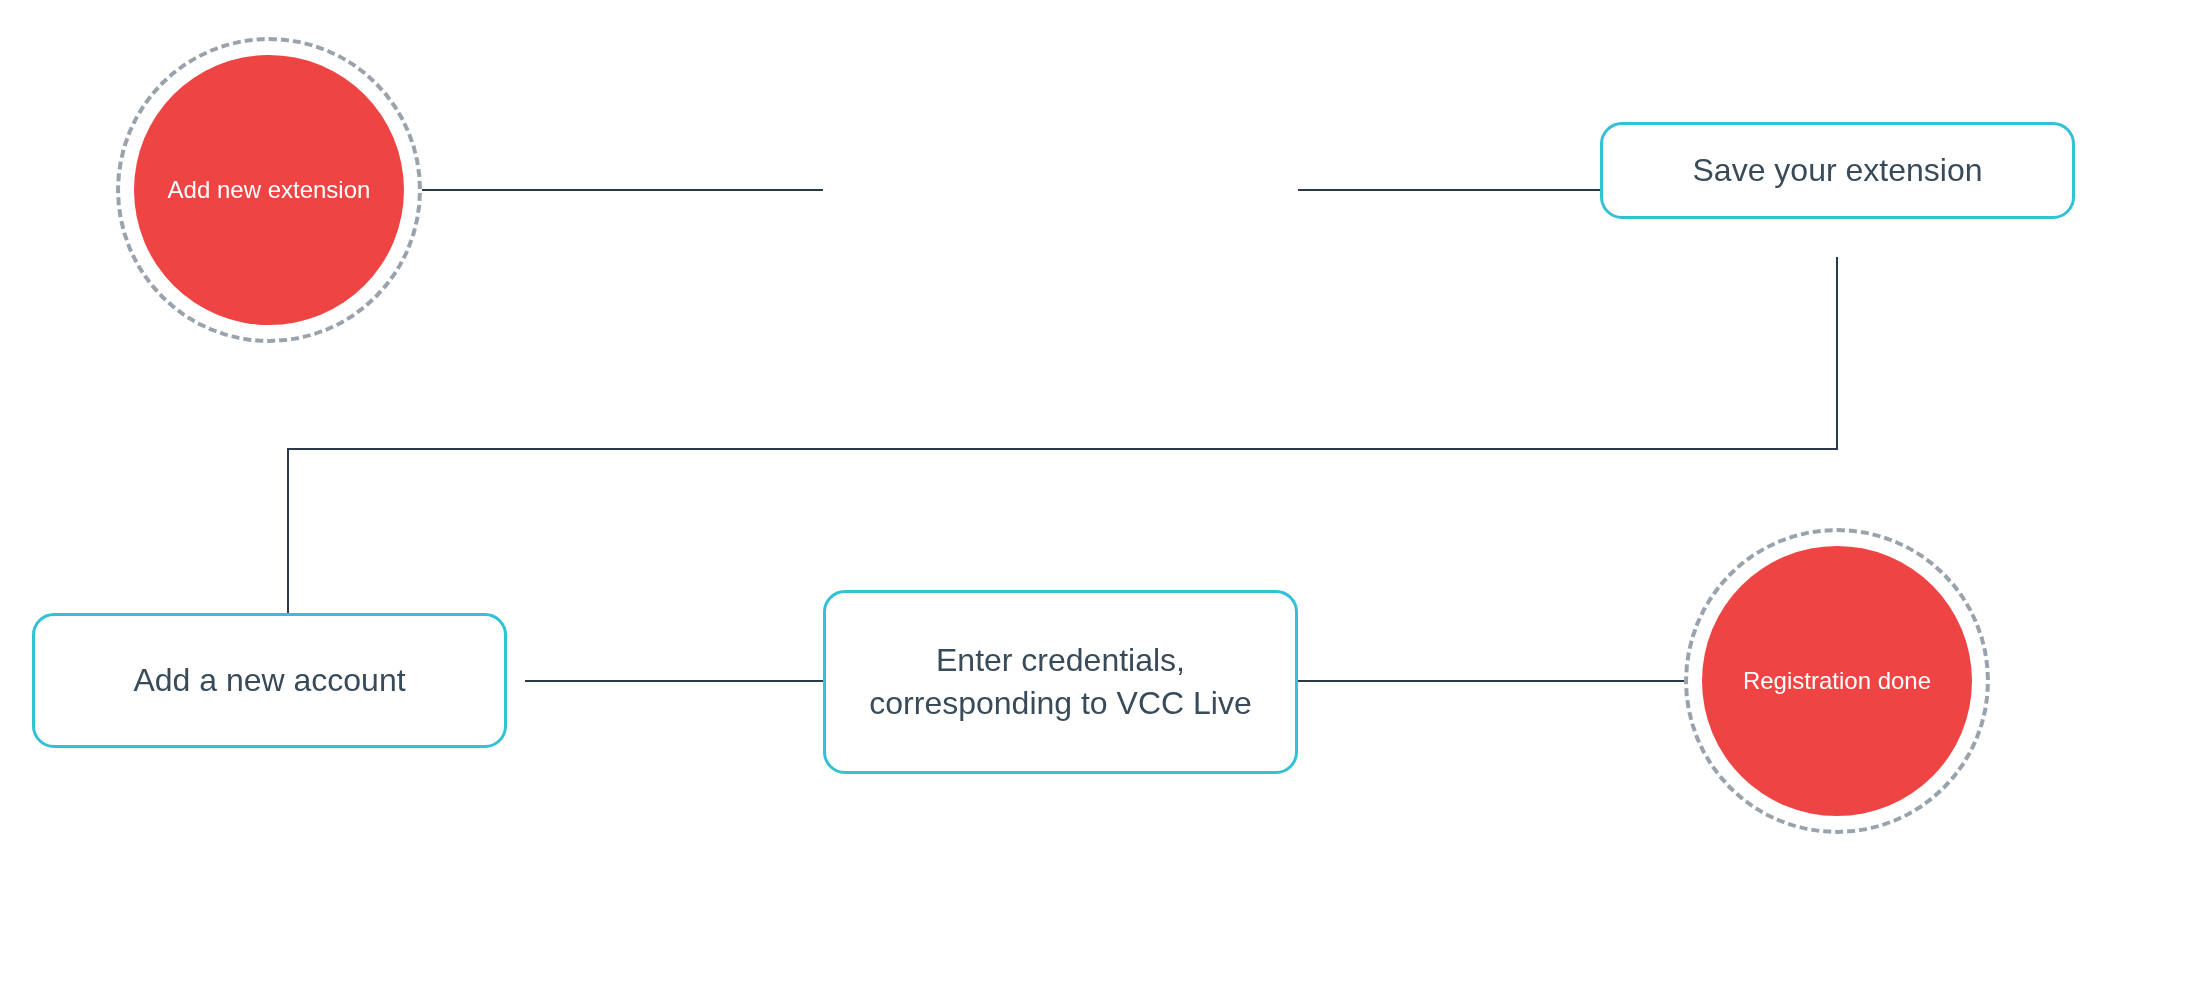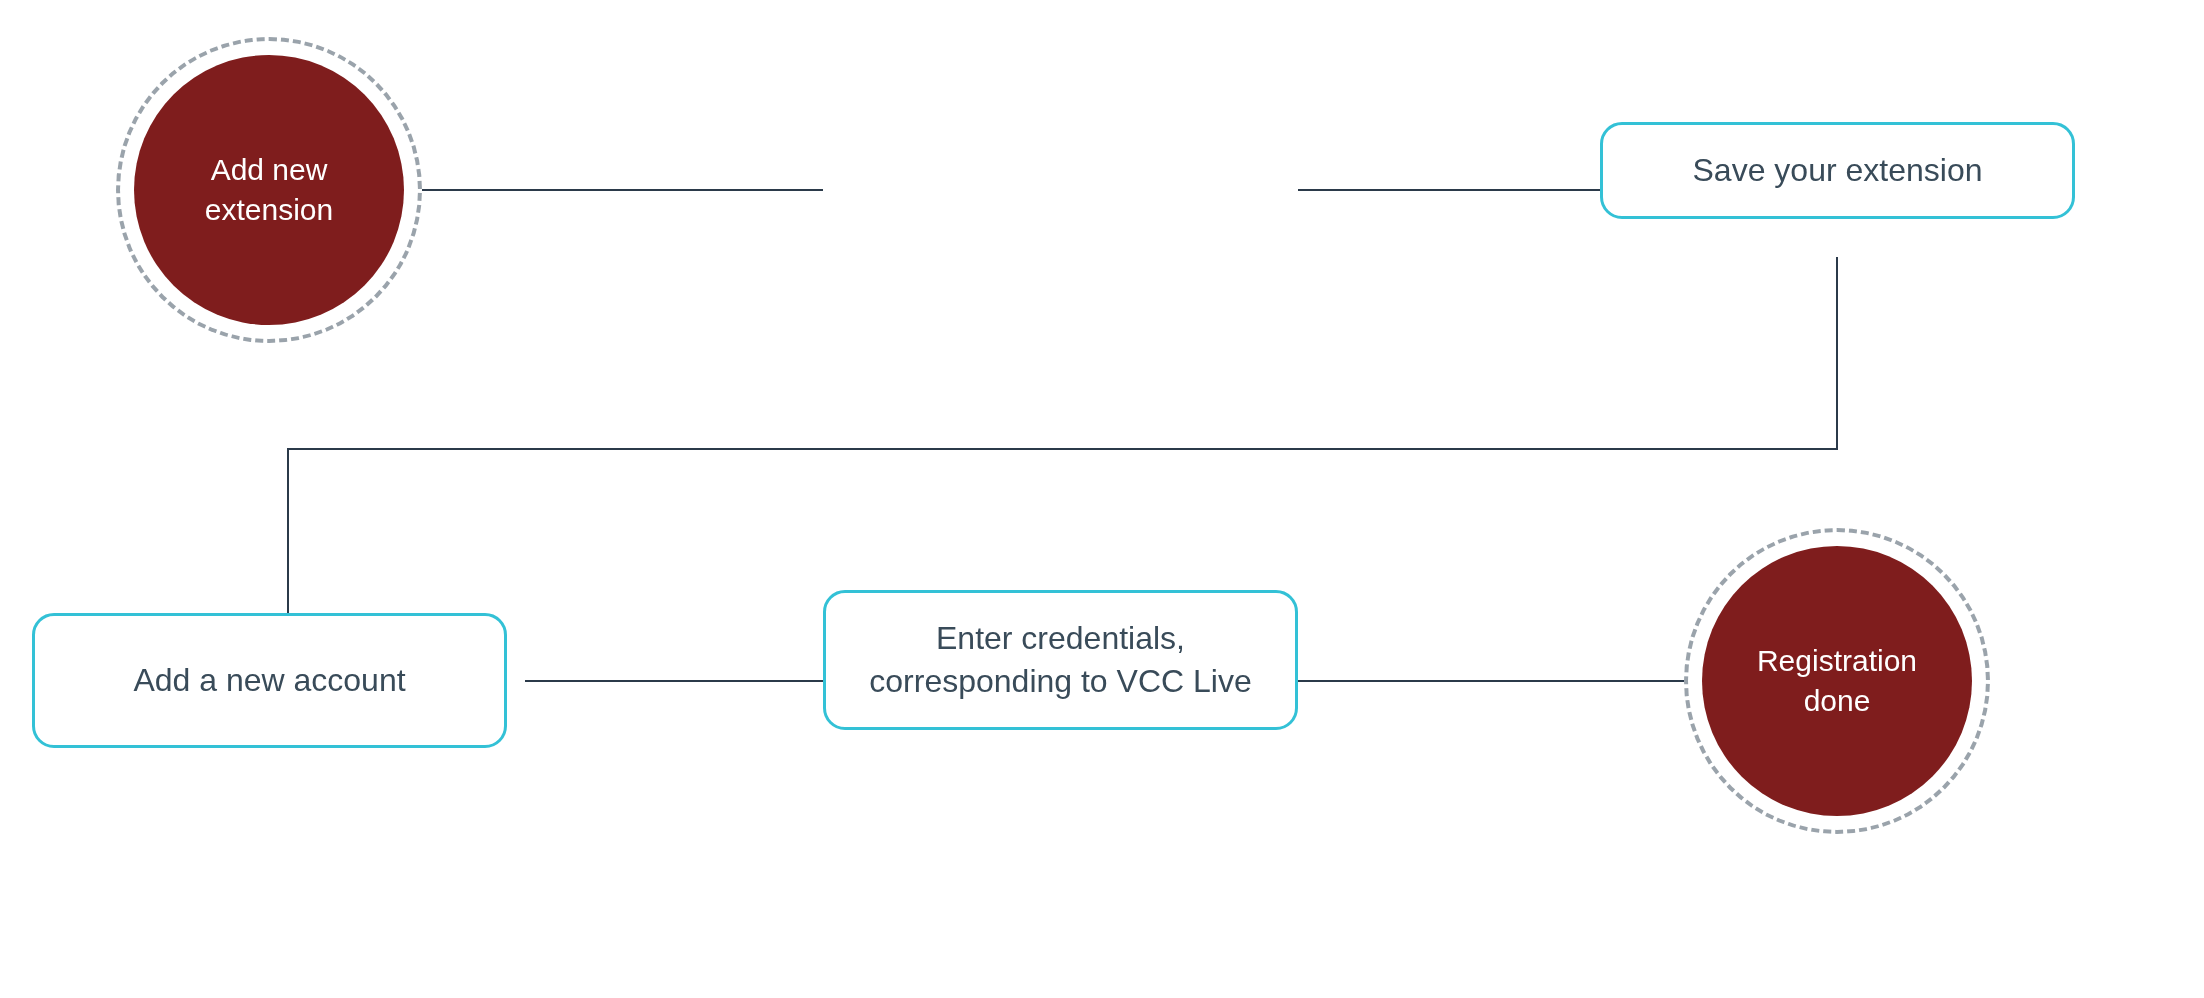--- a/index.html
+++ b/index.html
@@ -39,28 +39,28 @@
     border-radius: 50%;
   }
   .dashed-ring {
     position: absolute;
     border: 4px dashed #9aa3ab;
     border-radius: 50%;
     box-sizing: border-box;
   }
   .dark-circle {
     position: absolute;
-    background: #7f1d1d;
+    background: #ef4444;
     border-radius: 50%;
     display: flex;
     align-items: center;
     justify-content: center;
     text-align: center;
     color: #ffffff;
-    font-size: 30px;
+    font-size: 24px;
     line-height: 1.35;
     padding: 0 20px;
     box-sizing: border-box;
   }
   
   .hline {
     position: absolute;
     height: 2px;
     background: #2b3a4a;
   }
@@ -78,21 +78,21 @@
   <div class="node circle-wrap" style="left:116px; top:37px; width:306px; height:306px;">
     <div class="dashed-ring" style="left:0; top:0; width:306px; height:306px;"></div>
     <div class="dark-circle" style="left:18px; top:18px; width:270px; height:270px;">Add new extension</div>
   </div>
 
 
   <div class="node box" style="left:1600px; top:122px; width:475px; height:97px;">Save your extension</div>
 
   <div class="node box" style="left:32px; top:613px; width:475px; height:135px;">Add a new account</div>
 
-  <div class="node box" style="left:823px; top:590px; width:475px; height:140px;">Enter credentials, corresponding to VCC Live</div>
+  <div class="node box" style="left:823px; top:590px; width:475px; height:184px;">Enter credentials, corresponding to VCC Live</div>
 
   <div class="node circle-wrap" style="left:1684px; top:528px; width:306px; height:306px;">
     <div class="dashed-ring" style="left:0; top:0; width:306px; height:306px;"></div>
     <div class="dark-circle" style="left:18px; top:18px; width:270px; height:270px;">Registration done</div>
   </div>
 
   <div class="hline" style="left:422px; top:189px; width:401px;"></div>
 
   <div class="hline" style="left:1298px; top:189px; width:302px;"></div>
 

